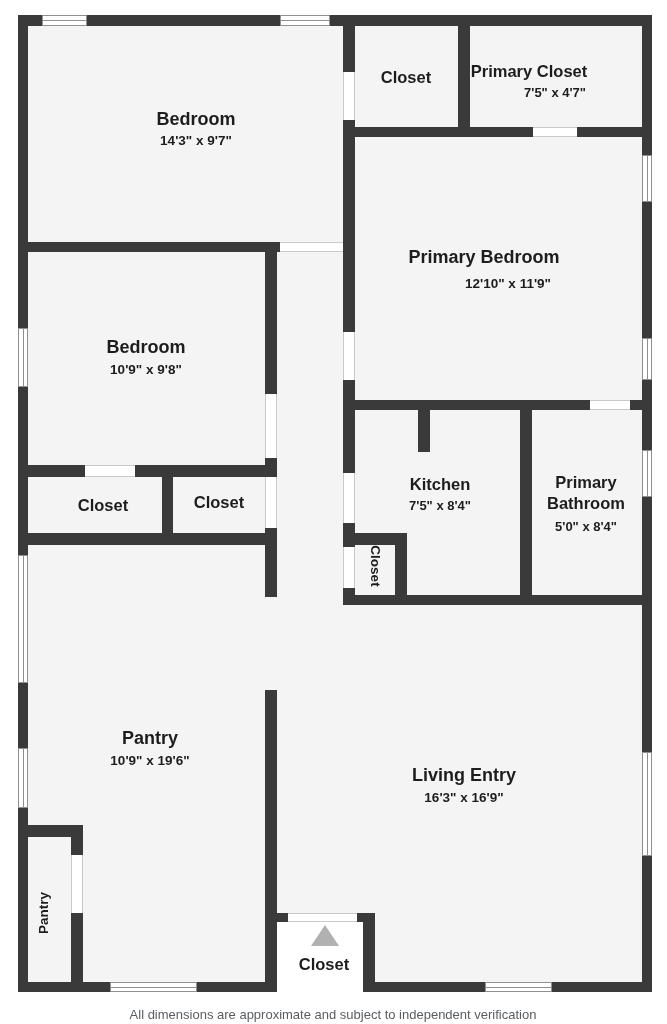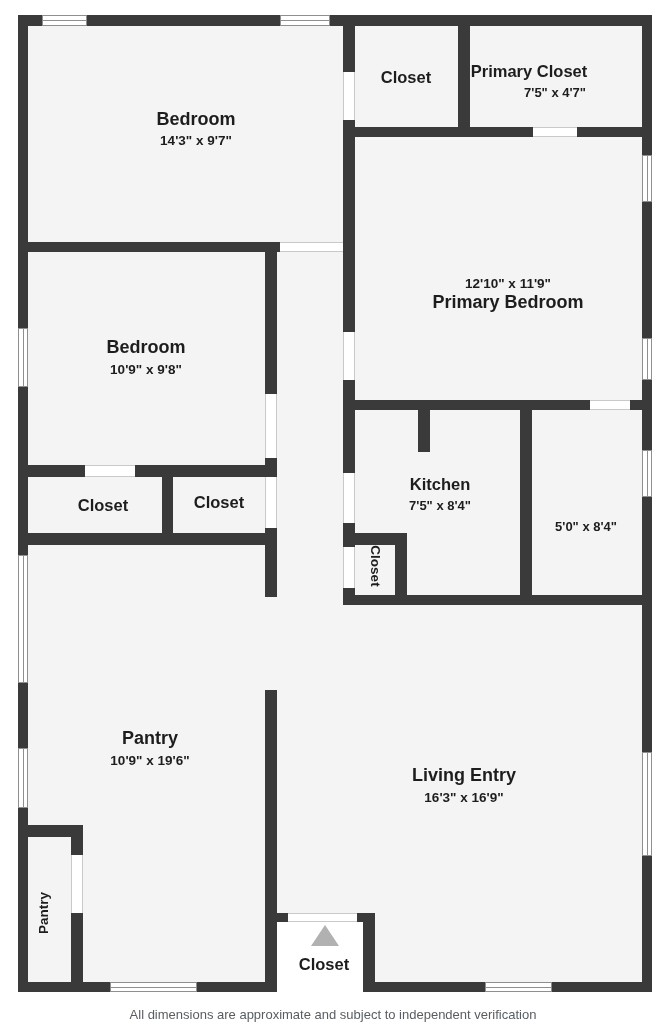--- a/index.html
+++ b/index.html
@@ -93,32 +93,33 @@
   <div class="tri" style="left:311px;top:925px;"></div>
 
   <div class="lbl name" style="left:196px;top:120px;">Bedroom</div>
   <div class="lbl dims" style="left:196px;top:141px;">14'3" x 9'7"</div>
 
   <div class="lbl name-sm" style="left:406px;top:78px;">Closet</div>
 
   <div class="lbl name-sm" style="left:529px;top:72px;">Primary Closet</div>
   <div class="lbl dims-sm" style="left:555px;top:93px;">7'5" x 4'7"</div>
 
-  <div class="lbl name" style="left:508px;top:258px;margin-top:45px;">Primary Bedroom</div>
+  <div class="lbl name" style="left:484px;top:258px;">Primary Bedroom</div>
   <div class="lbl dims" style="left:508px;top:284px;">12'10" x 11'9"</div>
 
   <div class="lbl name" style="left:146px;top:348px;">Bedroom</div>
   <div class="lbl dims" style="left:146px;top:370px;">10'9" x 9'8"</div>
 
   <div class="lbl name-sm" style="left:103px;top:506px;">Closet</div>
   <div class="lbl name-sm" style="left:219px;top:503px;">Closet</div>
 
   <div class="lbl name-sm" style="left:440px;top:485px;">Kitchen</div>
   <div class="lbl dims-sm" style="left:440px;top:506px;">7'5" x 8'4"</div>
 
+  <div class="lbl name-sm wrap2" style="left:586px;top:493px;">Primary Bathroom</div>
   <div class="lbl dims-sm" style="left:586px;top:527px;">5'0" x 8'4"</div>
 
   <div class="lbl vcw" style="left:375px;top:566px;">Closet</div>
 
   <div class="lbl name" style="left:150px;top:739px;">Pantry</div>
   <div class="lbl dims" style="left:150px;top:761px;">10'9" x 19'6"</div>
 
   <div class="lbl name" style="left:464px;top:776px;">Living Entry</div>
   <div class="lbl dims" style="left:464px;top:798px;">16'3" x 16'9"</div>
 

